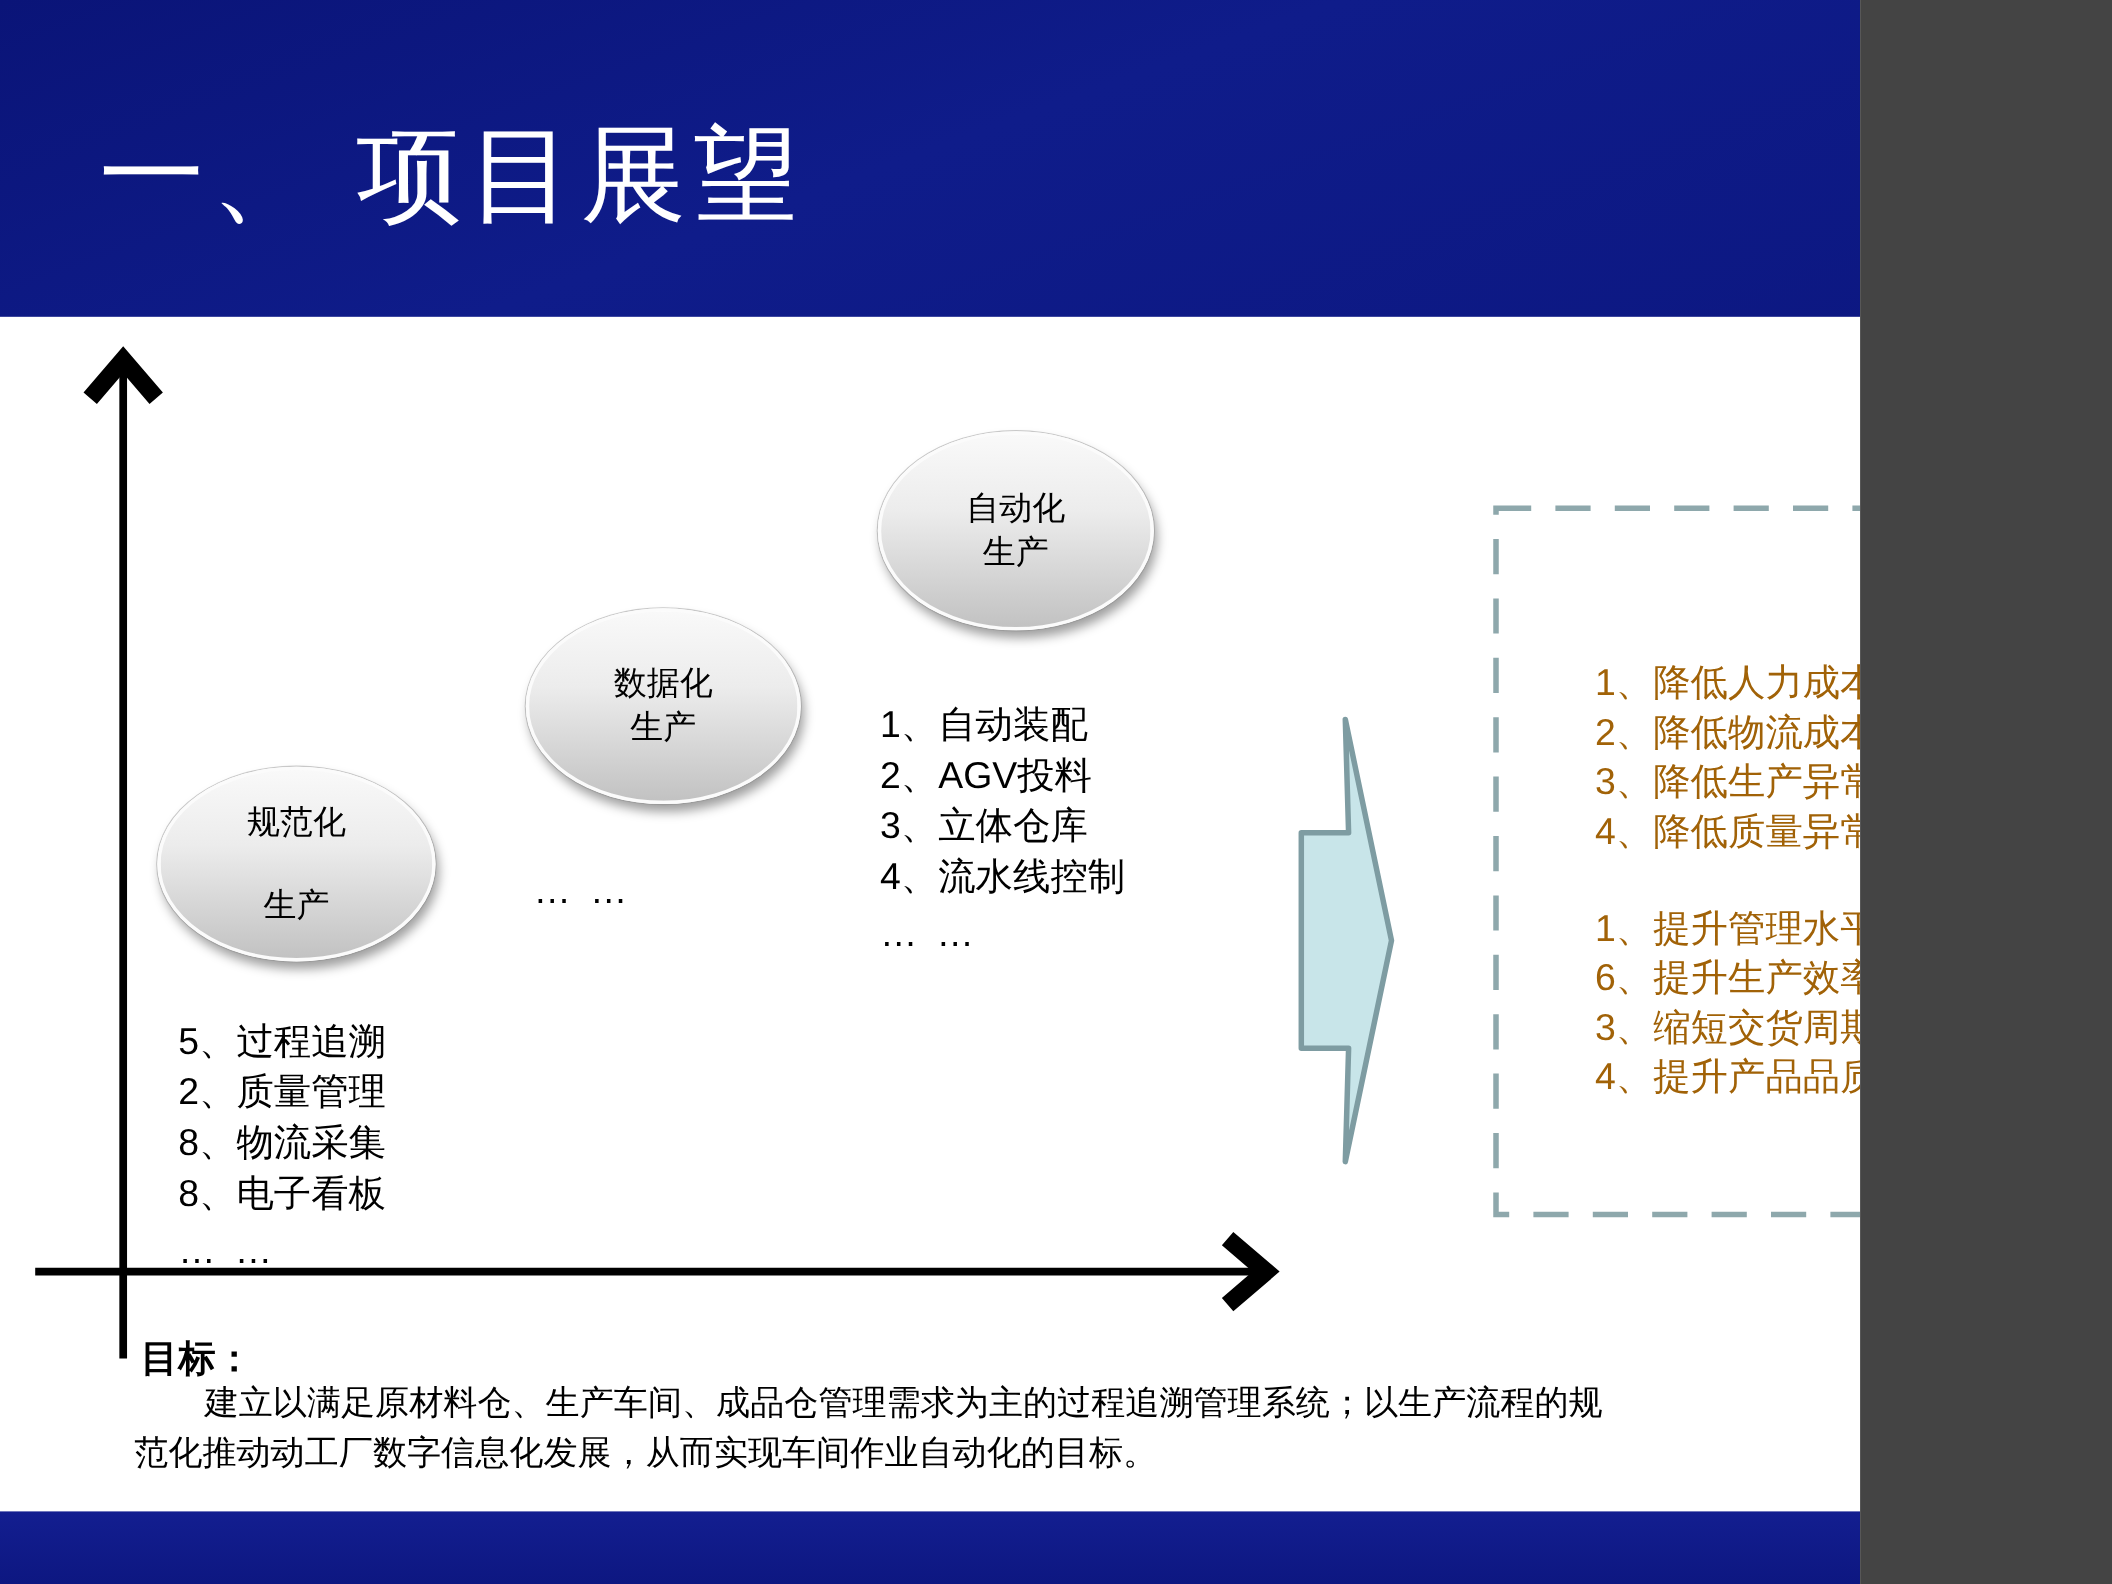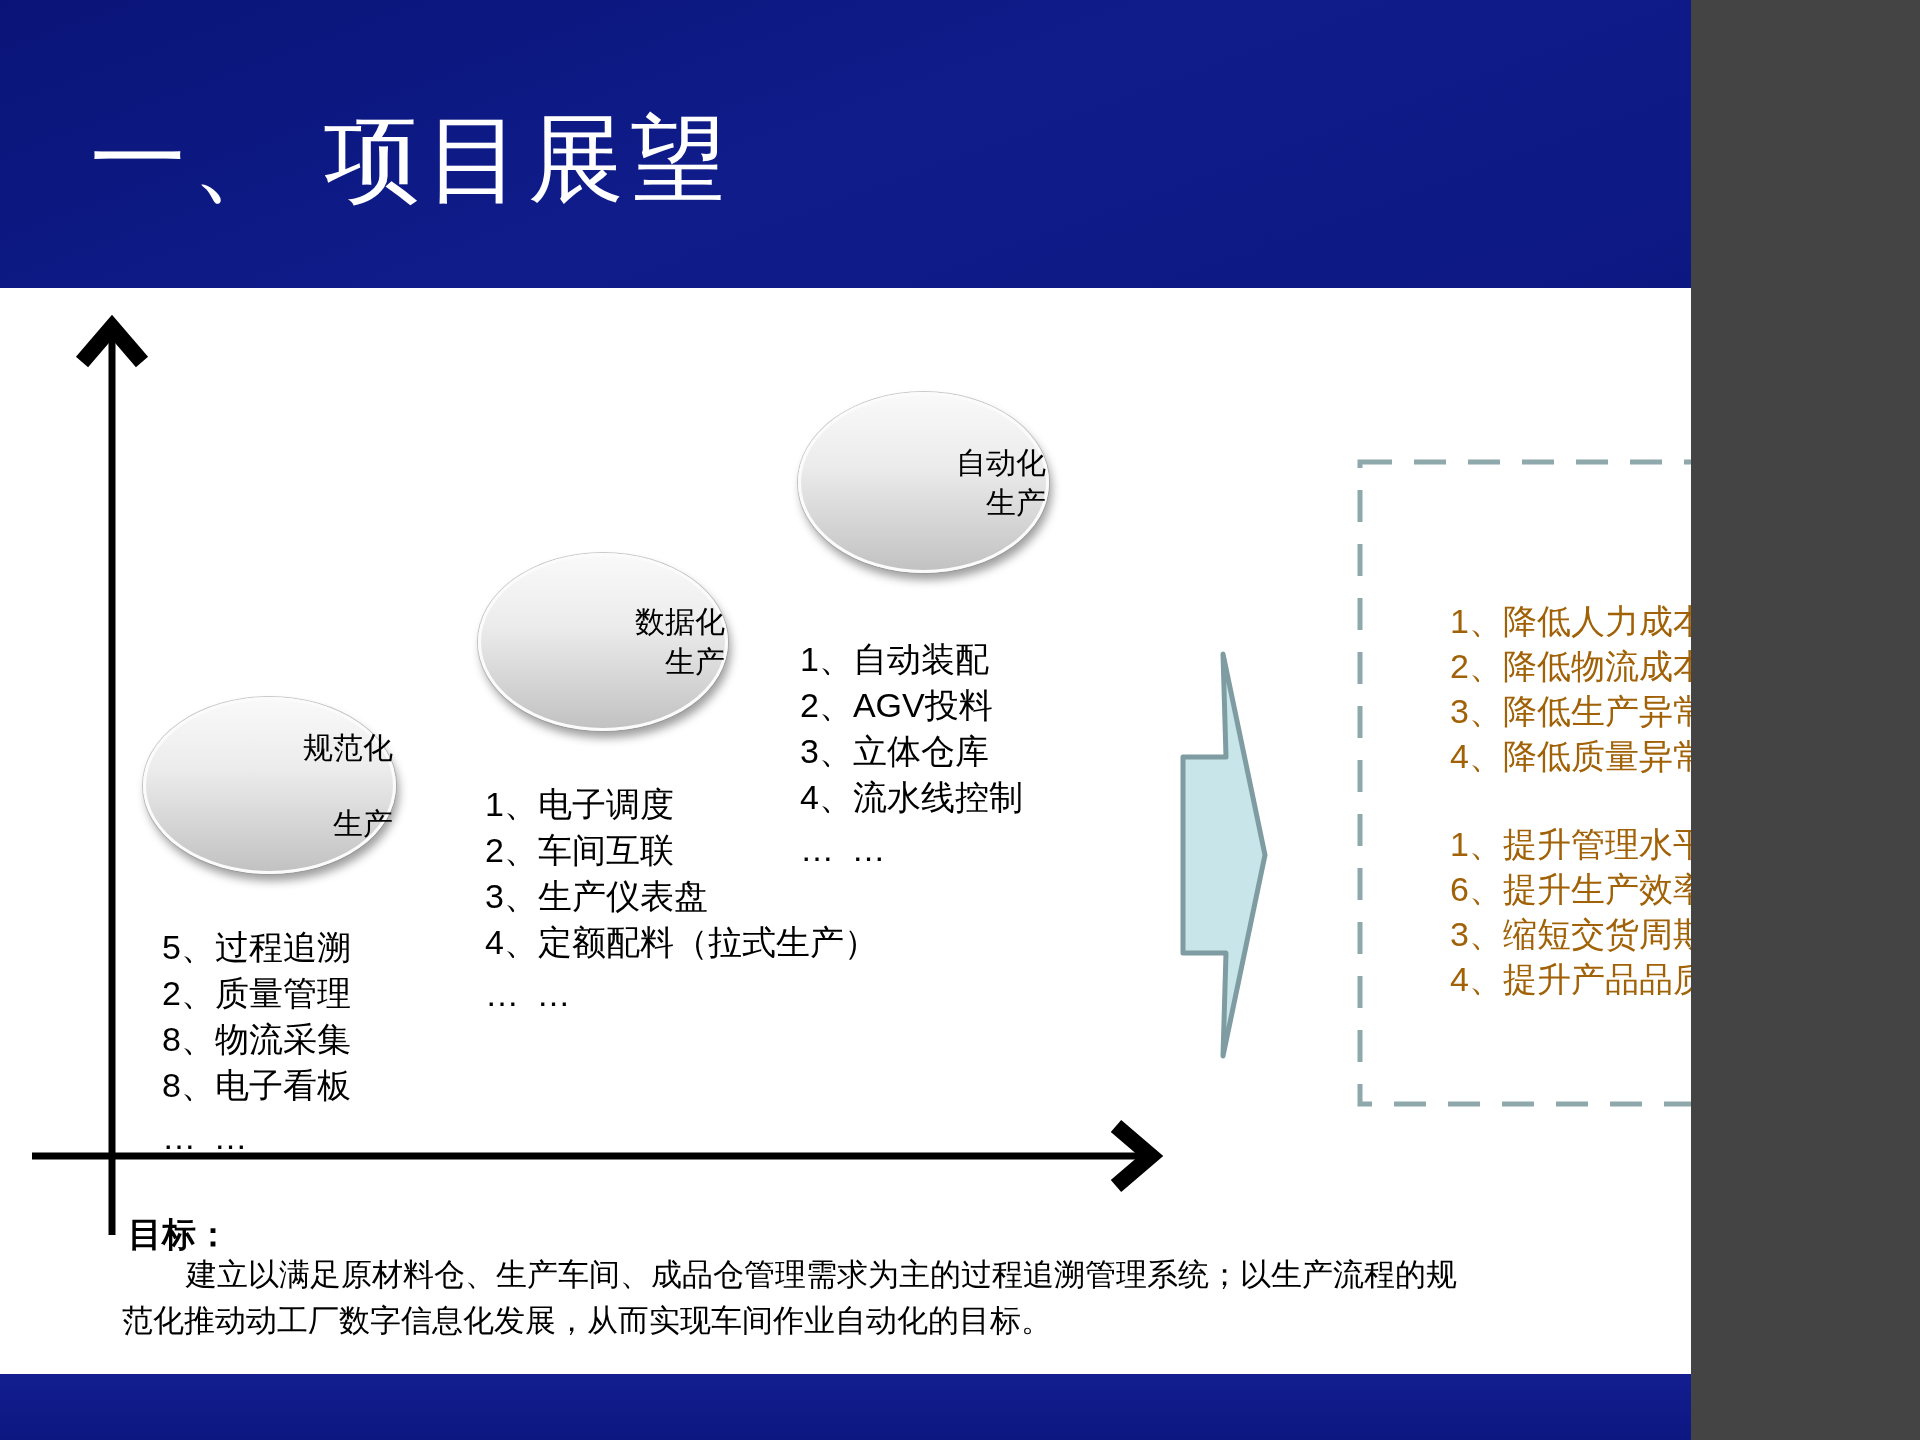--- a/index.html
+++ b/index.html
@@ -24,21 +24,21 @@
     font-size:96px;letter-spacing:6px;color:#ffffff;white-space:nowrap;
   }
   
   .overlay{position:absolute;left:0;top:0;width:1920px;height:1440px;pointer-events:none;}
   
   .bubble{
     position:absolute;border-radius:50%;
     background:linear-gradient(180deg,#f9f9f9 0%,#ececec 40%,#c2c2c2 100%);
     border:3px solid #fbfbfb;
     box-shadow:0 0 0 1px rgba(140,140,140,.45), 3px 7px 10px rgba(0,0,0,.38);
-    display:flex;flex-direction:column;align-items:flex-end;justify-content:center;
+    display:flex;flex-direction:column;align-items:center;justify-content:center;
     font-family:"Liberation Serif","DejaVu Serif",serif;
     font-size:30px;line-height:40px;text-align:center;color:#000;
   }
   .bubble-1{left:143px;top:697px;width:247px;height:171px;gap:36px;}
   .bubble-2{left:478px;top:553px;width:244px;height:172px;}
   .bubble-3{left:798px;top:392px;width:245px;height:175px;}
   
   .list{
     position:absolute;font-size:34px;line-height:46px;white-space:nowrap;color:#000;
     font-family:"Liberation Sans","DejaVu Sans",sans-serif;
@@ -105,26 +105,20 @@
   <div class="list list-1">
     <div>
         <div class="li">5、过程追溯</div>
         <div class="li">2、质量管理</div>
         <div class="li">8、物流采集</div>
         <div class="li">8、电子看板</div>
       </div>
     <div class="more-dots">… …</div>
   </div>
   <div class="list list-2">
-    <div>
-        <div class="li">1、电子调度</div>
-        <div class="li">2、车间互联</div>
-        <div class="li">3、生产仪表盘</div>
-        <div class="li">4、定额配料（拉式生产）</div>
-      </div>
     <div class="more-dots">… …</div>
   </div>
   <div class="list list-3">
     <div>
         <div class="li">1、自动装配</div>
         <div class="li">2、AGV投料</div>
         <div class="li">3、立体仓库</div>
         <div class="li">4、流水线控制</div>
       </div>
     <div class="more-dots">… …</div>

